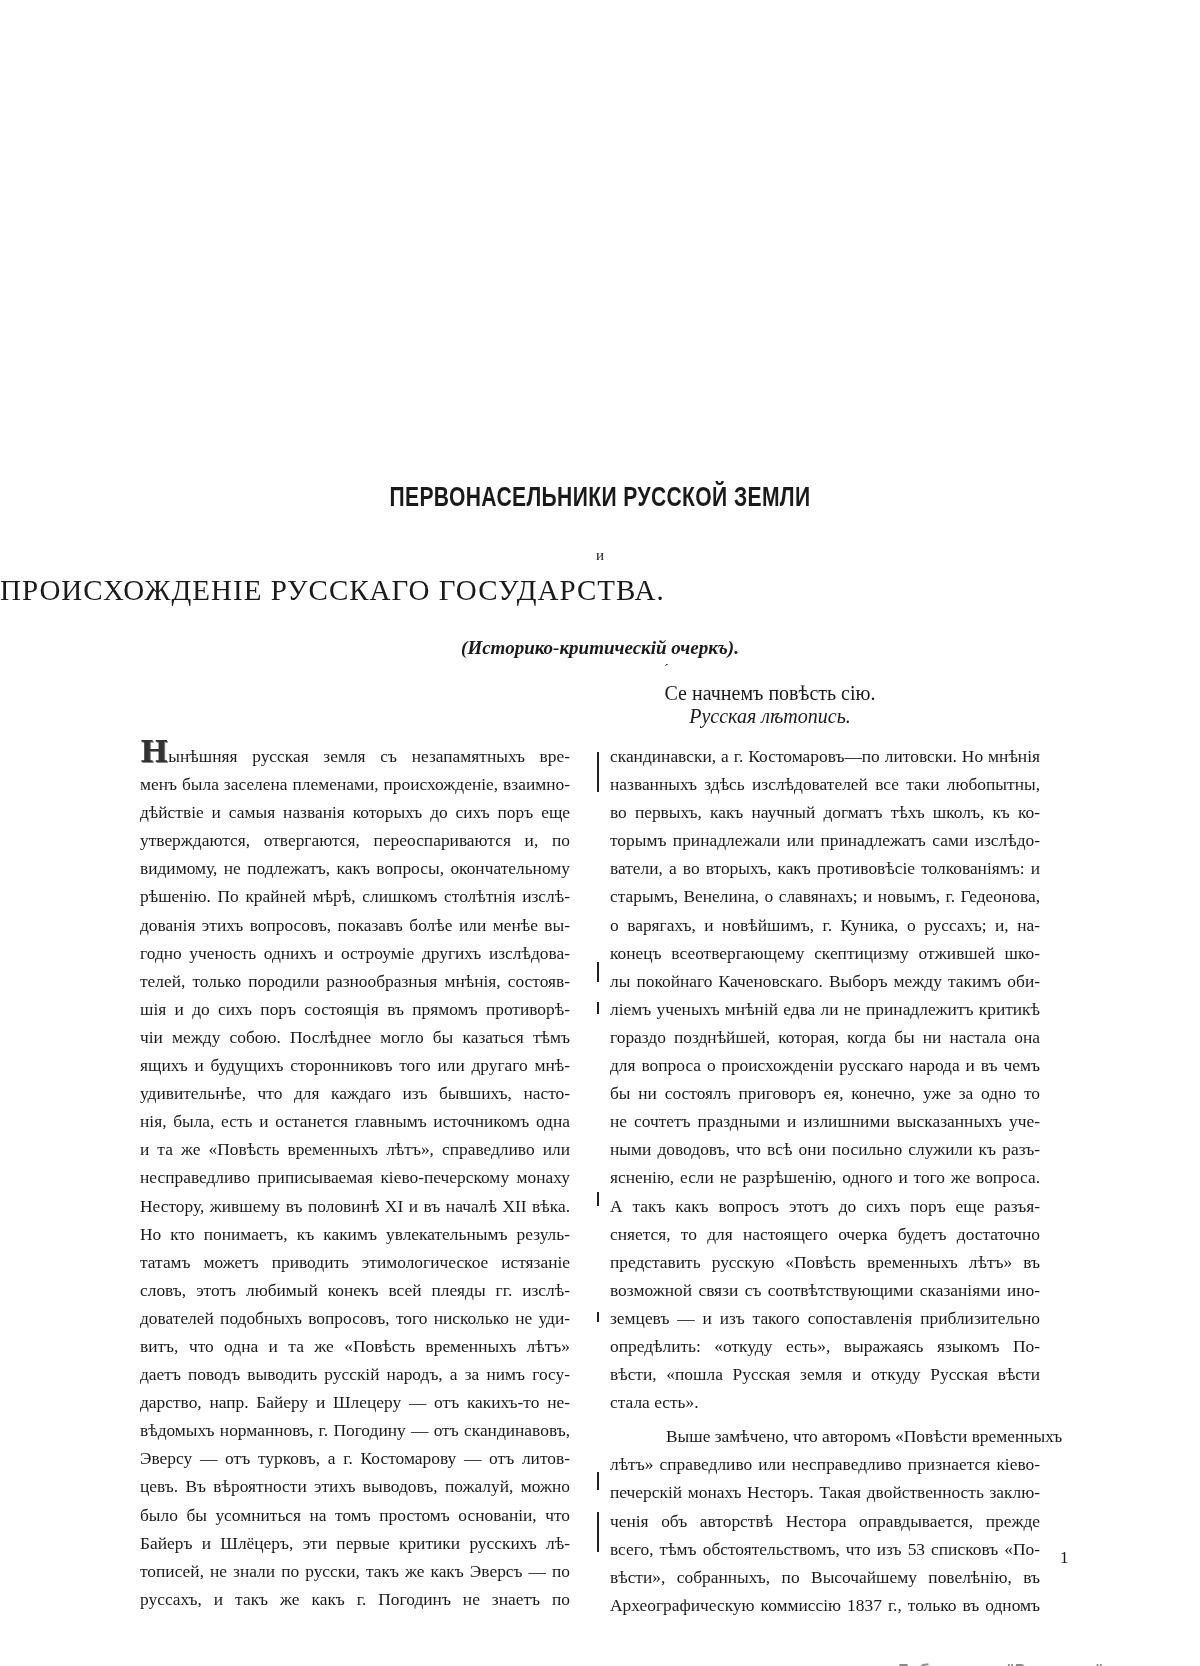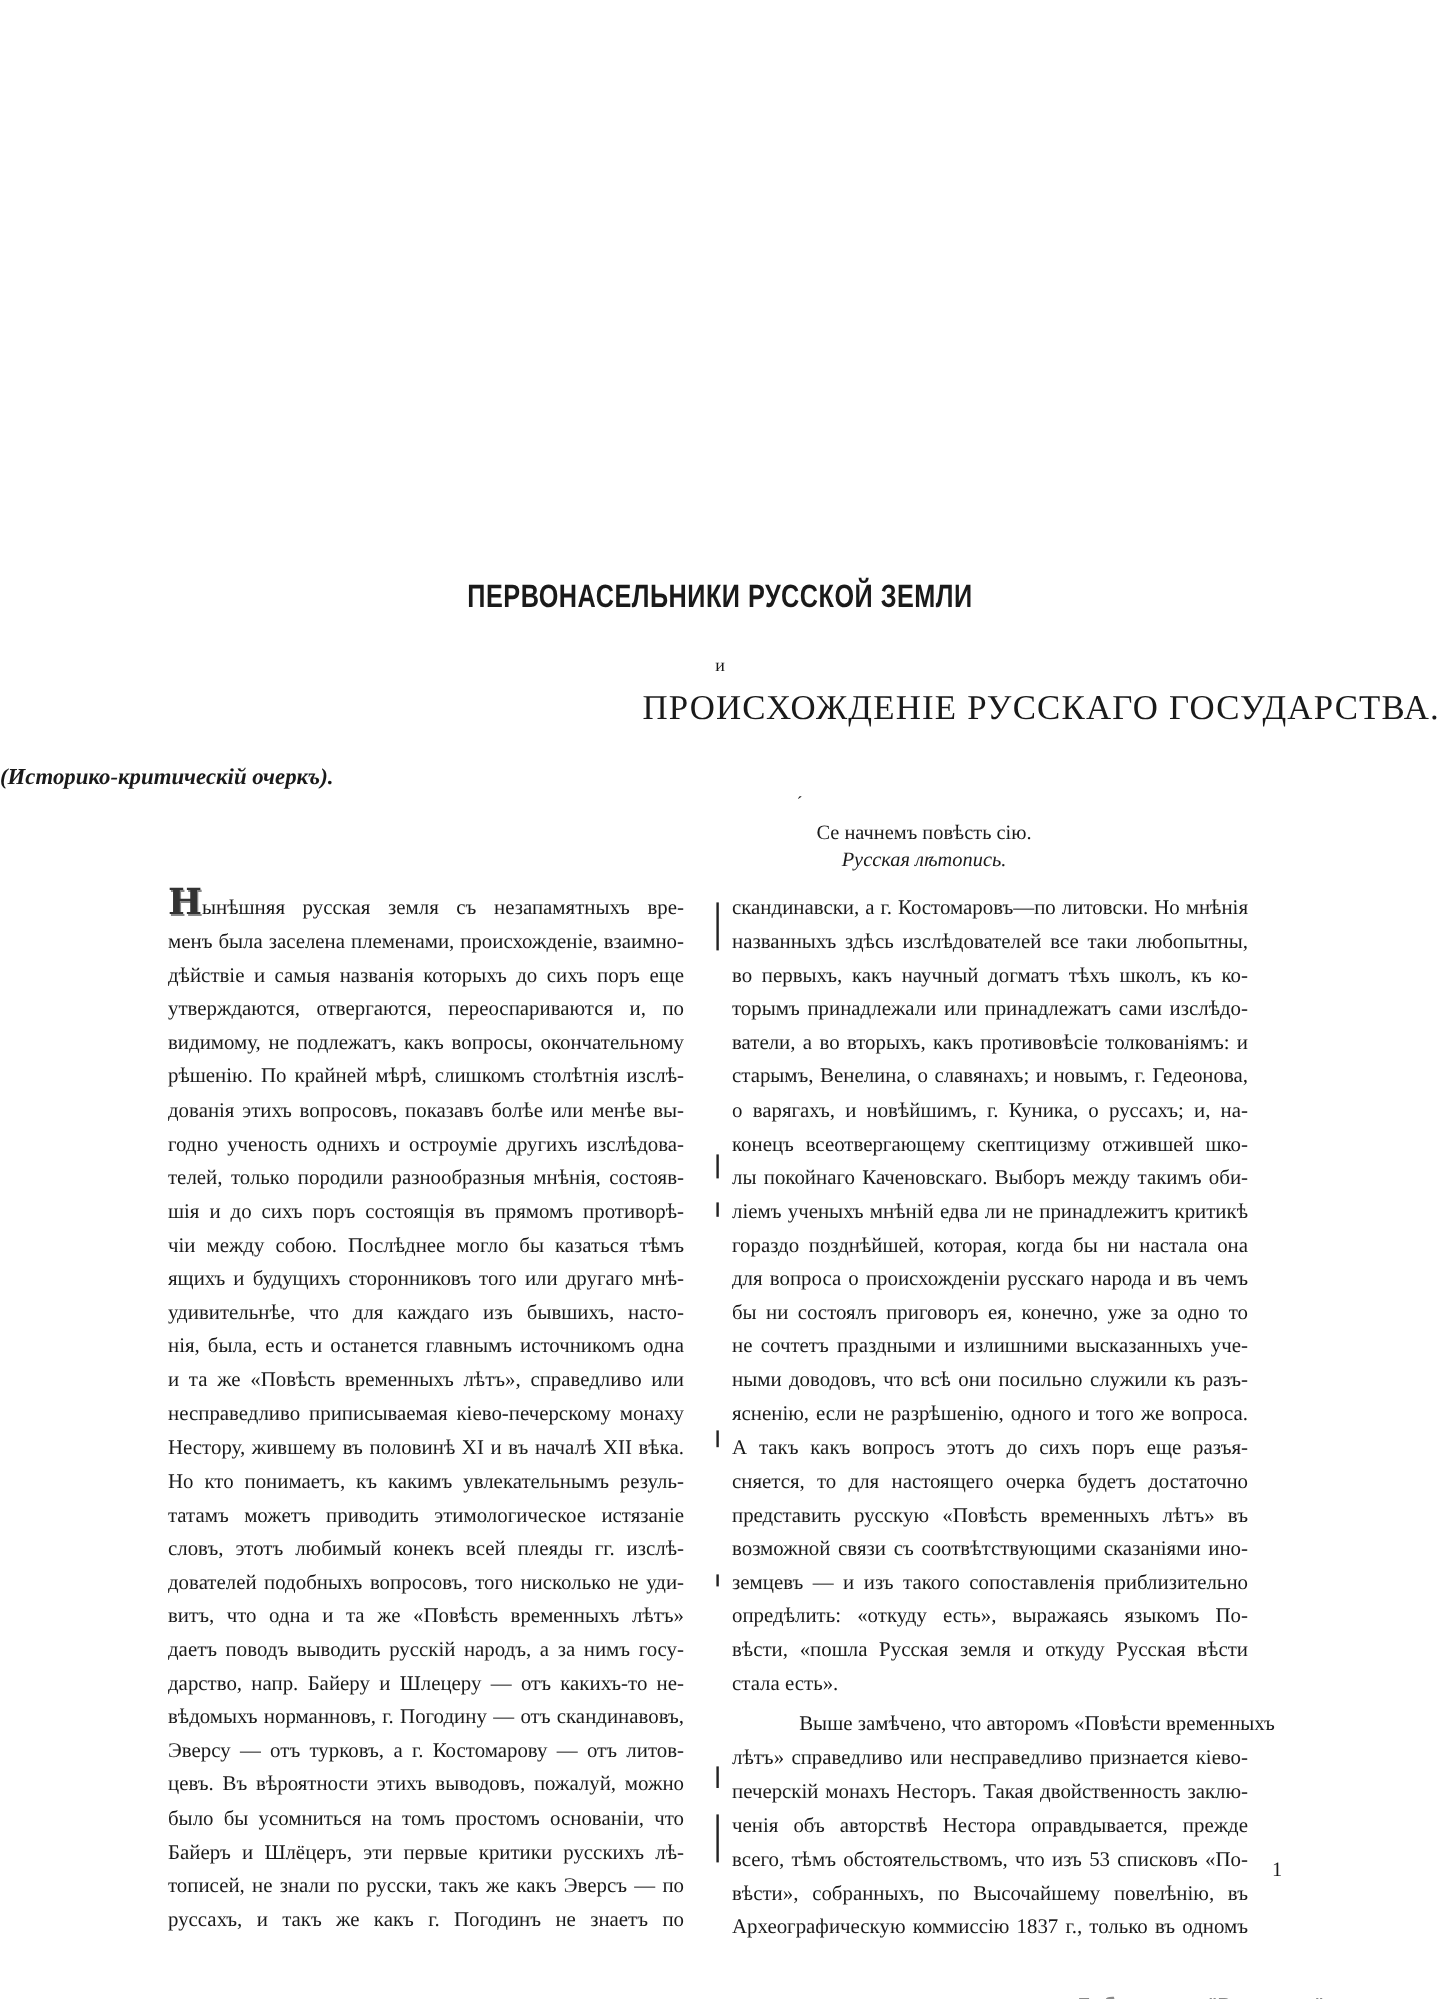--- a/index.html
+++ b/index.html
@@ -1,22 +1,22 @@
 <!DOCTYPE html>
 <html><head>
   <meta charset="utf-8">
   <style>
     html, body { margin: 0; padding: 0; background: #ffffff; }
     body { width: 1200px; height: 1666px; position: relative; overflow: hidden; color: #1a1a1a; font-family: "Liberation Serif", "DejaVu Serif", serif; }
     .page { position: absolute; left: 0; top: 0; width: 1200px; height: 1666px; margin-top: 42px; }
     .title-main { position: absolute; left: 0; width: 1200px; top: 440px; text-align: center; font-family: "Liberation Sans Narrow", "Liberation Sans", sans-serif; font-weight: bold; font-size: 27px; letter-spacing: 0.5px; transform: scaleX(0.78); transform-origin: 600px 0; }
     .title-and { position: absolute; left: 0; width: 1200px; top: 505px; text-align: center; font-size: 15px; }
-    .title-sub { position: absolute; left: 0; width: 1200px; top: 532px; text-align: right; font-size: 29px; letter-spacing: 1px; }
-    .subtitle { position: absolute; left: 0; width: 1200px; top: 595px; text-align: left; font-size: 19px; font-weight: bold; font-style: italic; }
-    .epigraph { position: absolute; left: 640px; width: 260px; top: 640px; text-align: center; font-size: 17px; line-height: 23px; }
+    .title-sub { position: absolute; left: 0; width: 1200px; top: 532px; text-align: left; font-size: 29px; letter-spacing: 1px; }
+    .subtitle { position: absolute; left: 0; width: 1200px; top: 595px; text-align: center; font-size: 19px; font-weight: bold; font-style: italic; }
+    .epigraph { position: absolute; left: 640px; width: 260px; top: 640px; text-align: center; font-size: 20px; line-height: 23px; }
     .epigraph .src { font-style: italic; font-weight: normal; }
     .accent-mark { position: absolute; left: 664px; top: 620px; font-size: 14px; }
     .col { position: absolute; top: 700px; font-size: 17.4px; line-height: 28.1px; text-align: justify; }
     .col-left { left: 140px; width: 430px; }
     .col-right { left: 610px; width: 430px; }
     .col p { margin: 0; }
     .col p.indent { text-indent: 28px; }
     .line { display: block; text-align-last: justify; white-space: nowrap; }
     .line.last { text-align-last: left; }
     .dropcap { font-family: "DejaVu Serif", serif; font-weight: bold; font-size: 30px; line-height: 20px; color: #333; text-shadow: 1px 1px 0 #888; }

